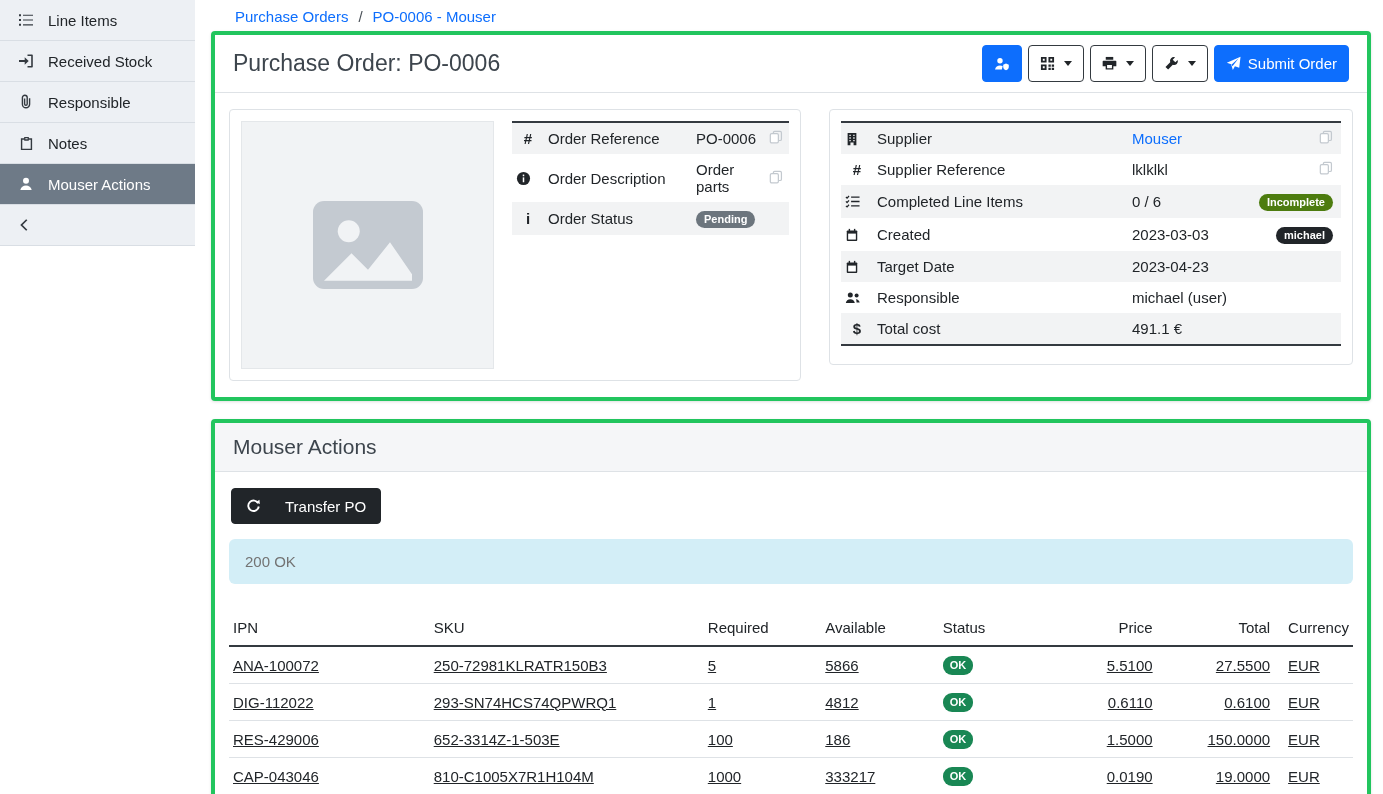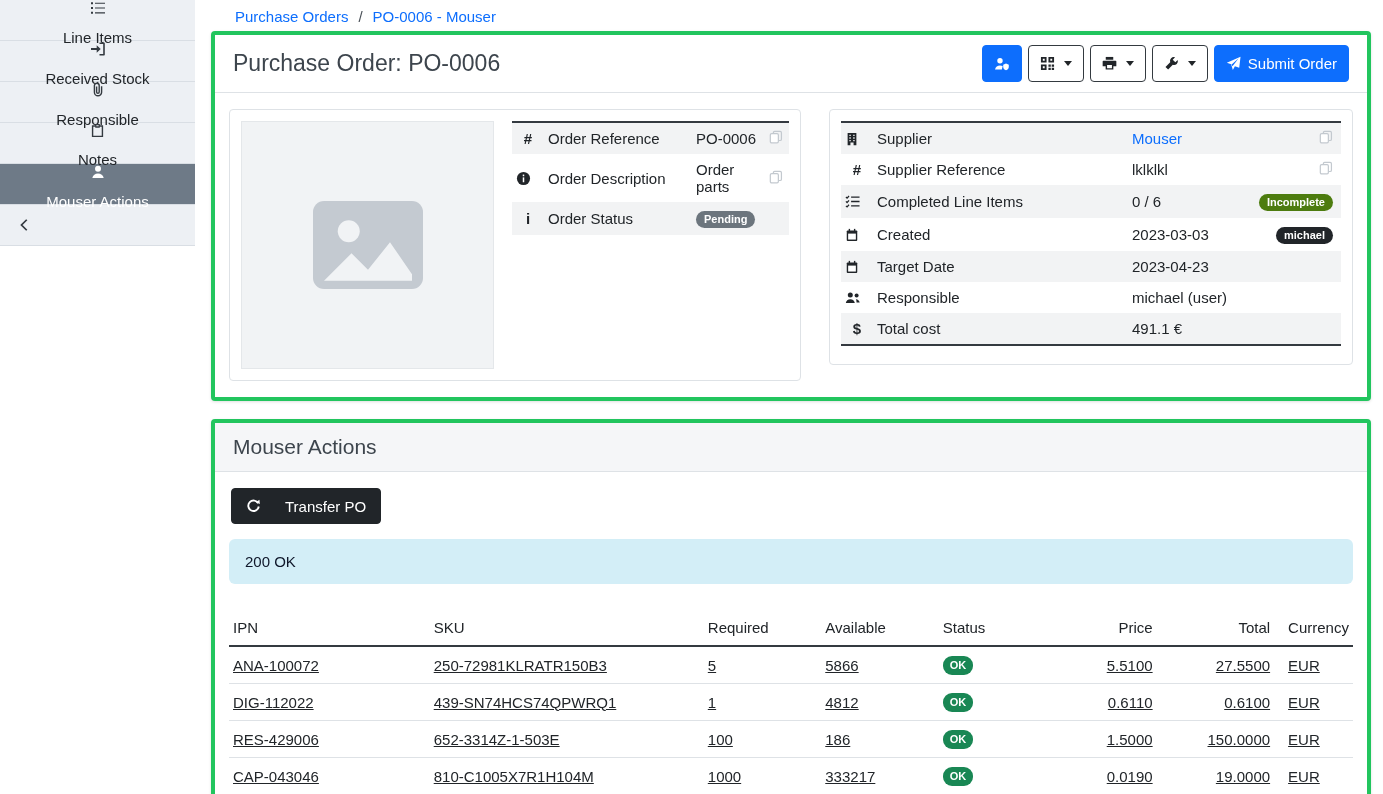--- a/index.html
+++ b/index.html
@@ -3,21 +3,21 @@
 <meta charset="utf-8">
 <style>
   * { box-sizing: border-box; margin: 0; padding: 0; }
   html,body { width:1383px; height:794px; overflow:hidden; }
   body { font-family: "Liberation Sans", sans-serif; font-size:15px; color:#212529; background:#fff; }
   .app { display:flex; width:100%; height:100%; }
 
   
   .sidebar { width:195px; flex-shrink:0; }
   .side-item { height:41px; display:flex; align-items:center; gap:13px; padding:0 17px;
-               background:#edf0f4; border-bottom:1px solid #d9dee4; color:#212529; cursor:pointer;flex-direction:column; }
+               background:#edf0f4; border-bottom:1px solid #d9dee4; color:#212529; cursor:pointer; }
   .side-item .ic { width:18px; display:flex; justify-content:center; color:#343a40; }
   .side-item.active { background:#6e7a87; color:#fff; }
   .side-item.active .ic { color:#fff; }
   .side-collapse { height:41px; display:flex; align-items:center; padding:0 18px;
                background:#edf0f4; border-bottom:1px solid #d9dee4; color:#343a40; cursor:pointer; }
 
   
   .main { flex:1; padding:6px 8px 0 12px; display:flex; flex-direction:column; }
   .breadcrumb { margin:2px 0 6px 28px; display:flex; align-items:center; gap:10px; }
   .breadcrumb a { color:#0d6efd; text-decoration:none; cursor:pointer; }
@@ -69,21 +69,21 @@
   
   .card2 { margin-top:18px; }
   .card2 .card-head { background:#f5f6f8; padding:12px 18px; }
   .card2 .card-title { font-size:21px; }
   .card2-body { padding:16px 14px 0 14px; }
 
   .btn-dark { background:#212529; border:1px solid #212529; color:#fff; height:36px;
               display:inline-flex; align-items:center; gap:24px; padding:0 14px;
               border-radius:4px; font-size:15px; cursor:pointer; margin-left:2px; }
 
-  .alert-info { margin-top:15px; background:#d3eef7; color:#0f172a; border-radius:6px;
+  .alert-info { margin-top:15px; background:#d3eef7; color:#737373; border-radius:6px;
                 padding:14px 16px; }
 
   table.items { width:100%; border-collapse:collapse; margin-top:26px; }
   table.items th { text-align:left; font-weight:400; padding:9px 4px; border-bottom:2px solid #343a40; }
   table.items td { padding:8px 4px; border-bottom:1px solid #dee2e6;text-decoration:underline; }
   table.items .num { text-align:right; }
   table.items .cur { padding-left:14px; }
 
   svg { display:block; }
 </style>
@@ -392,21 +392,21 @@
               <td>250-72981KLRATR150B3</td>
               <td>5</td>
               <td>5866</td>
               <td><span class="badge badge-success">OK</span></td>
               <td class="num">5.5100</td>
               <td class="num">27.5500</td>
               <td class="cur">EUR</td>
             </tr>
             <tr>
               <td>DIG-112022</td>
-              <td>439-SN74HCS74QPWRQ1</td>
+              <td>293-SN74HCS74QPWRQ1</td>
               <td>1</td>
               <td>4812</td>
               <td><span class="badge badge-success">OK</span></td>
               <td class="num">0.6110</td>
               <td class="num">0.6100</td>
               <td class="cur">EUR</td>
             </tr>
             <tr>
               <td>RES-429006</td>
               <td>652-3314Z-1-503E</td>

